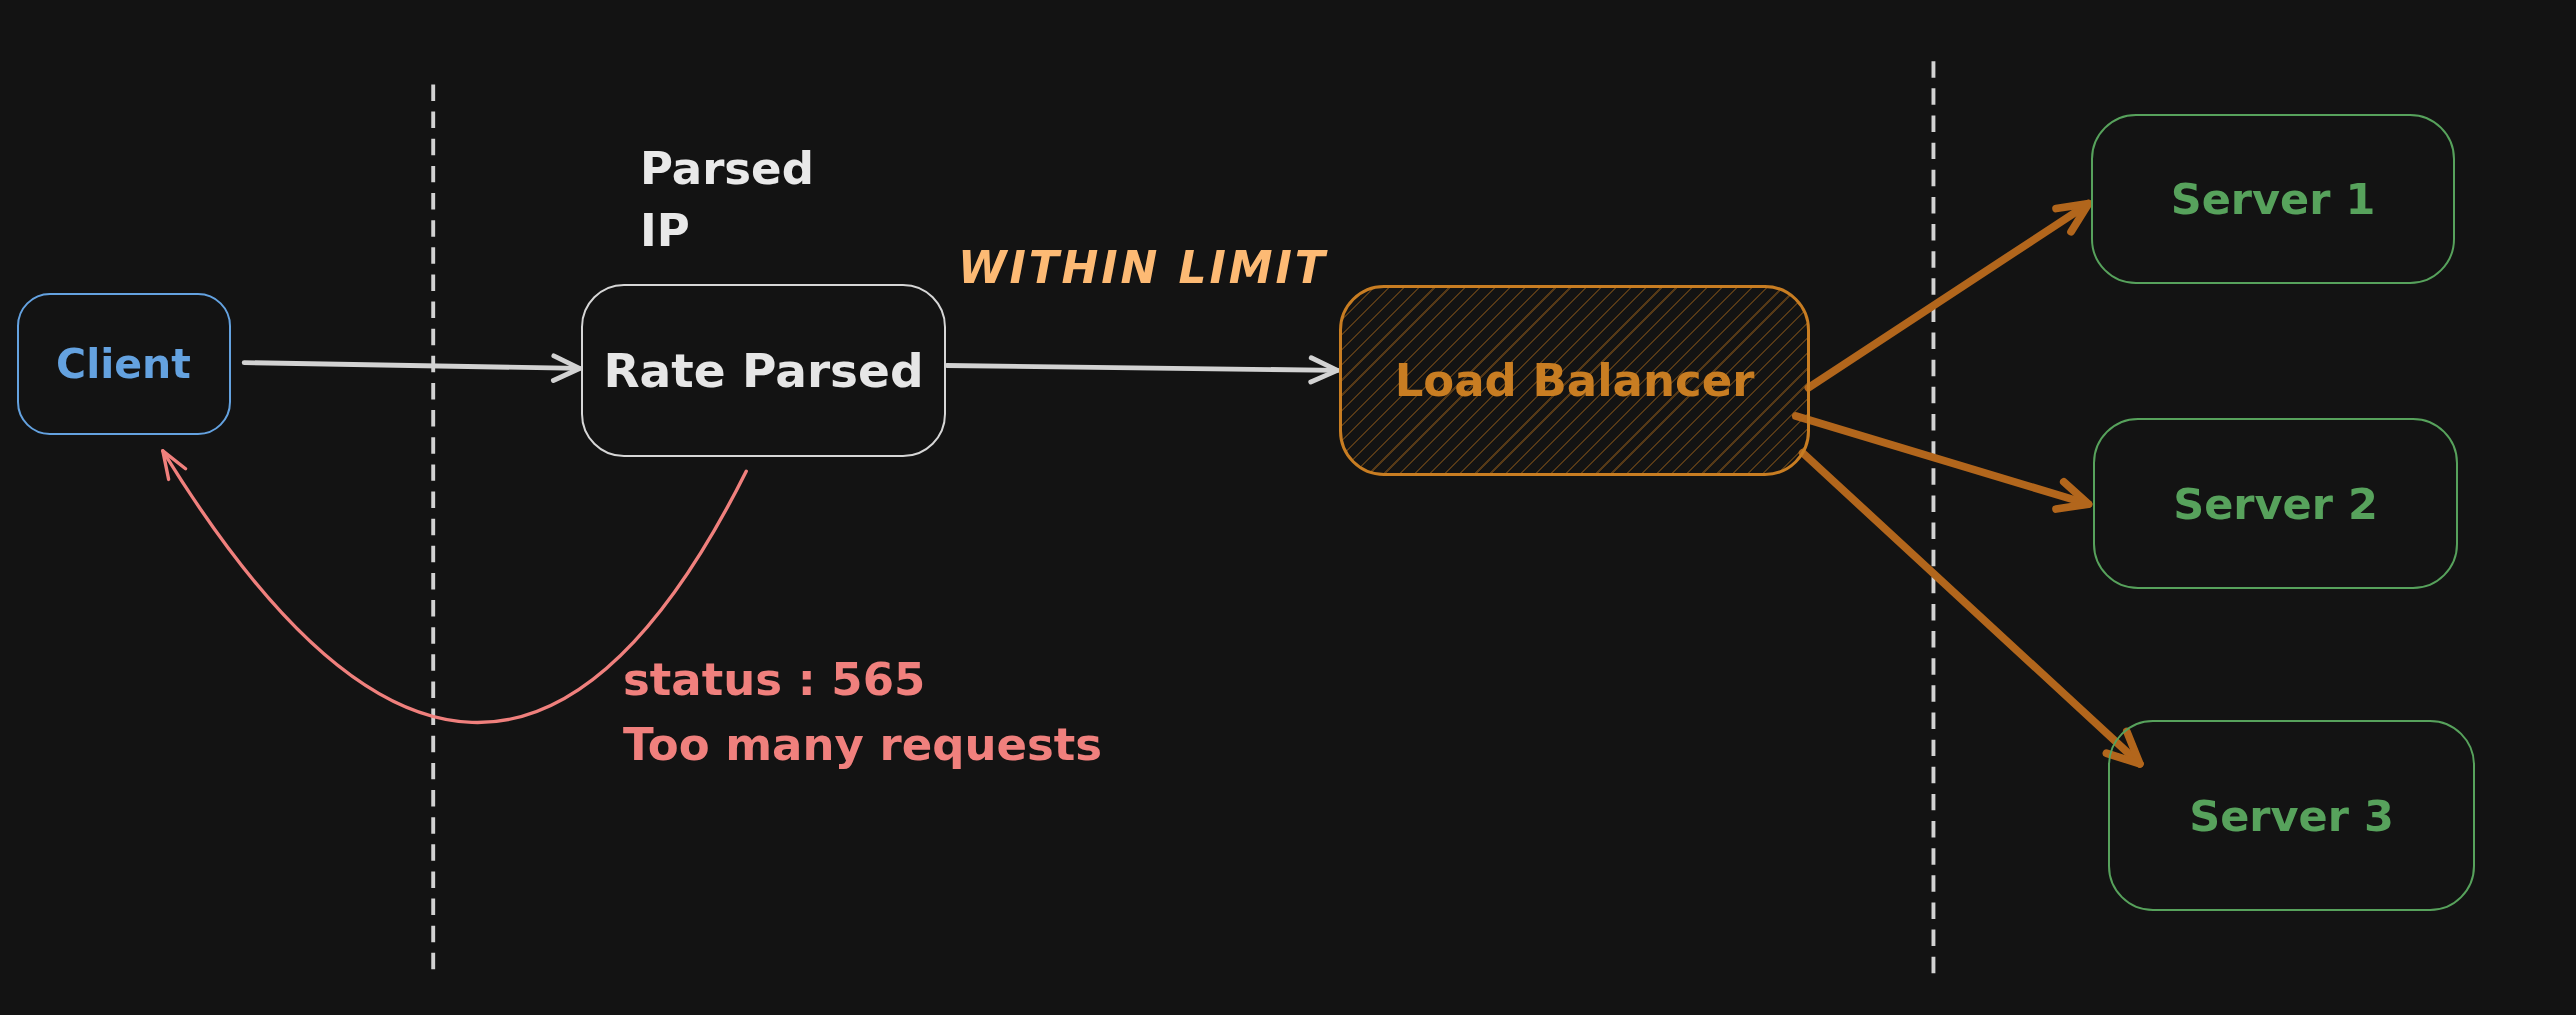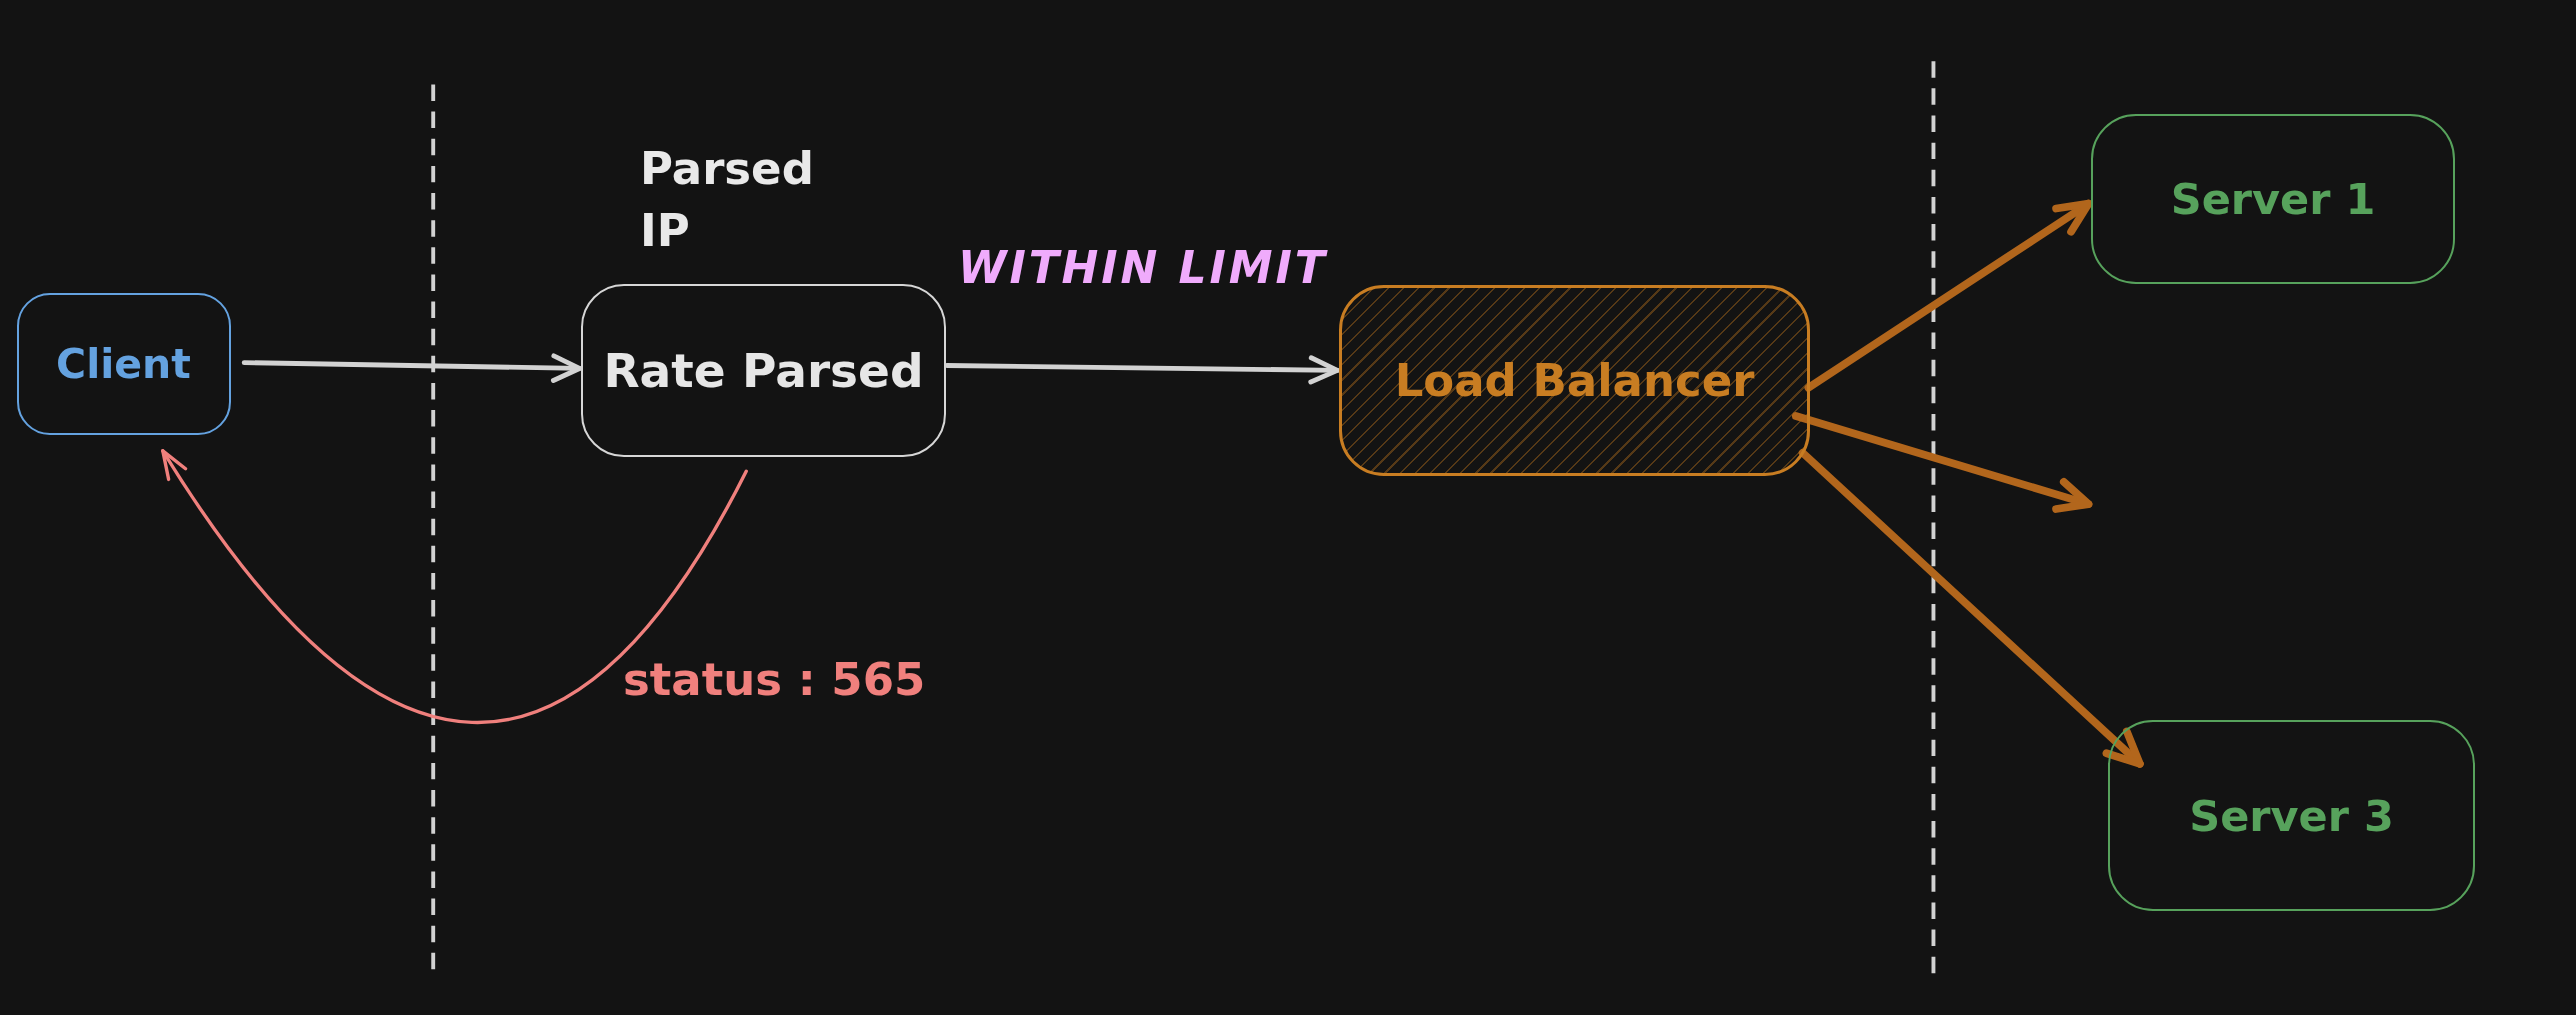--- a/index.html
+++ b/index.html
@@ -33,21 +33,21 @@
     color:var(--green);font-size:43px;
   }
   .node-server-1{left:2091px;top:114px;width:364px;height:170px;}
   .node-server-2{left:2093px;top:418px;width:365px;height:171px;}
   .node-server-3{left:2108px;top:720px;width:367px;height:191px;}
   .annot{position:absolute;font-weight:600;white-space:pre-line;}
   .annot-parsed-ip{
     left:640px;top:138px;font-size:45px;line-height:62px;color:#e9e9e9;
   }
   .annot-within-limit{
-    left:958px;top:242px;font-size:44px;color:#f0abfc;
+    left:958px;top:242px;font-size:44px;color:#fdba74;
     font-style:italic;letter-spacing:2.9px;
   }
   .annot-status{
     left:623px;top:647px;font-size:45px;line-height:65px;color:var(--red);
   }
 </style>
 </head>
 <body>
 
 <div class="stage" style="--bg: #131313; --blue: #64a2e0; --white-stroke: #d6d6d6; --orange: #c87d22; --orange-arrow: #b2661c; --green: #57a25c; --red: #f0807d; --dash-line: #d2d2d2; --white-arrow: #d2d2d2;">
@@ -97,26 +97,29 @@
   </div>
 
   <div class="node node-load-balancer">
     <span>Load Balancer</span>
   </div>
 
   <div class="node node-server node-server-1">
     <span>Server 1</span>
   </div>
 
+  <div class="node node-server node-server-2">
+    <span>Server 2</span>
+  </div>
 
   <div class="node node-server node-server-3">
     <span>Server 3</span>
   </div>
 
   <div class="annot annot-parsed-ip">Parsed
 IP</div>
 
   <div class="annot annot-within-limit">WITHIN LIMIT</div>
 
-  <div class="annot annot-status"><span>status : 565</span><br></div>
+  <div class="annot annot-status"><span>status : 565</span><br><span>Too many requests</span></div>
 
 </div>
 
 
 </body></html>

